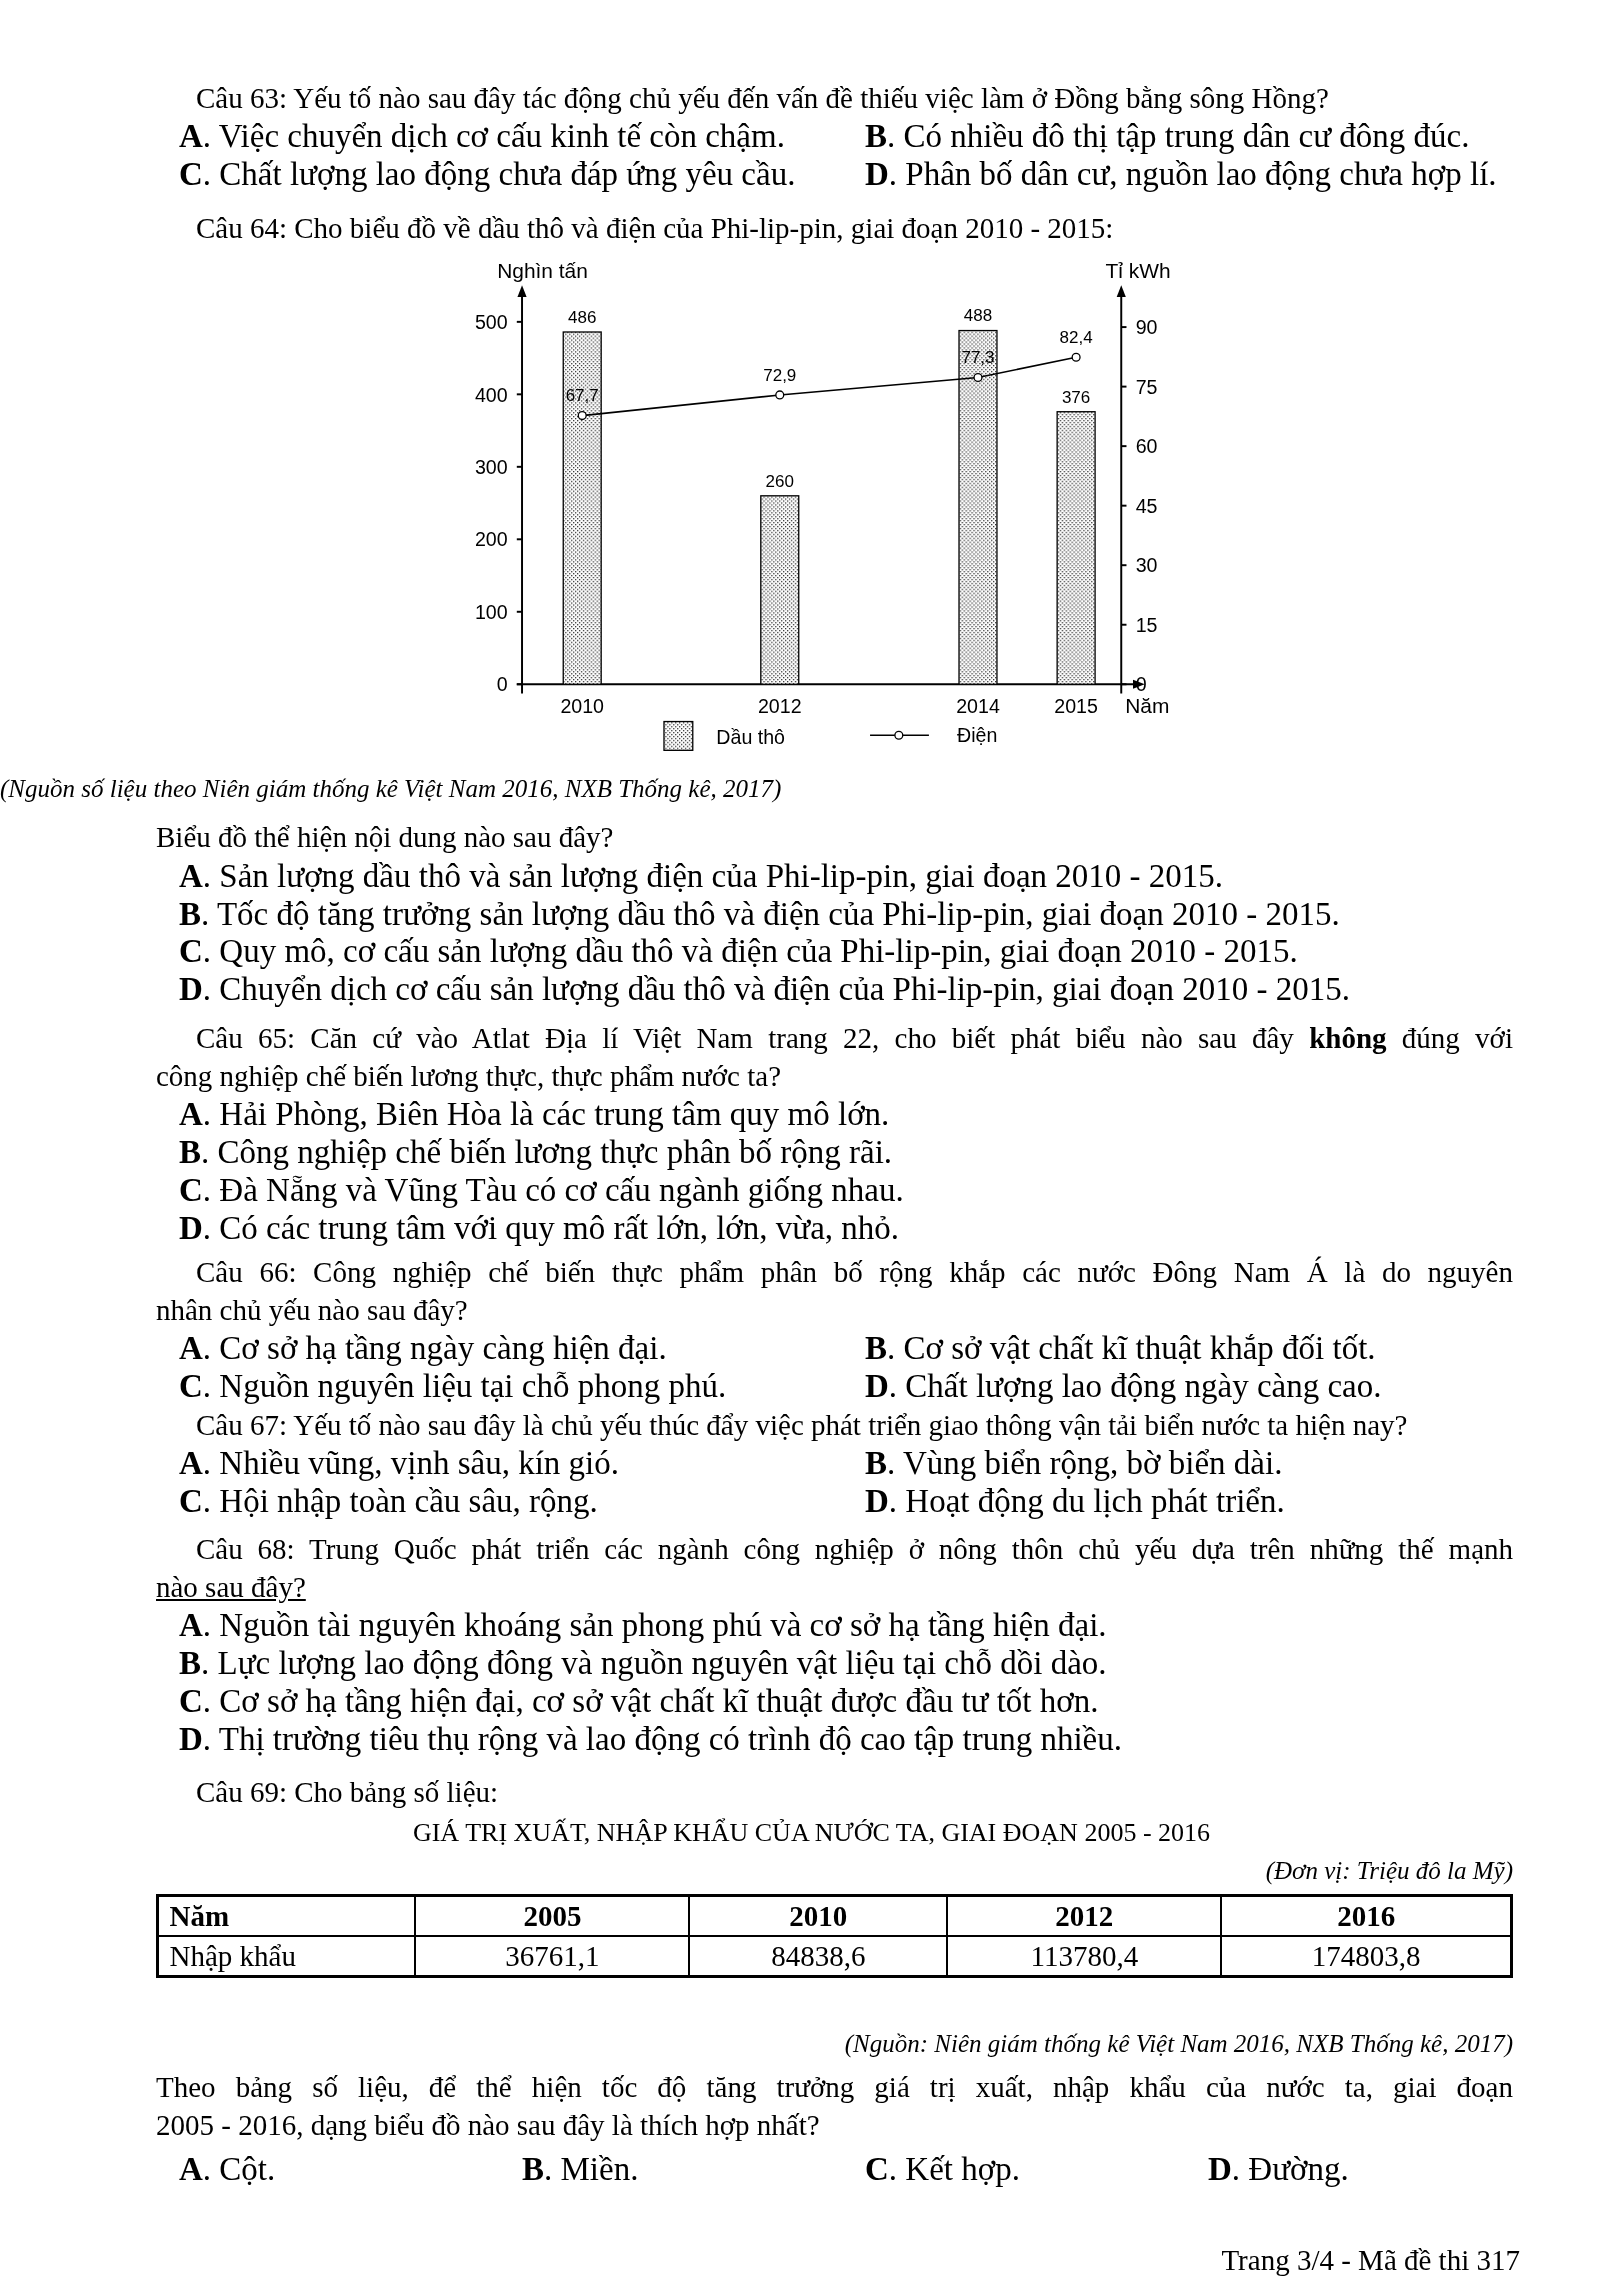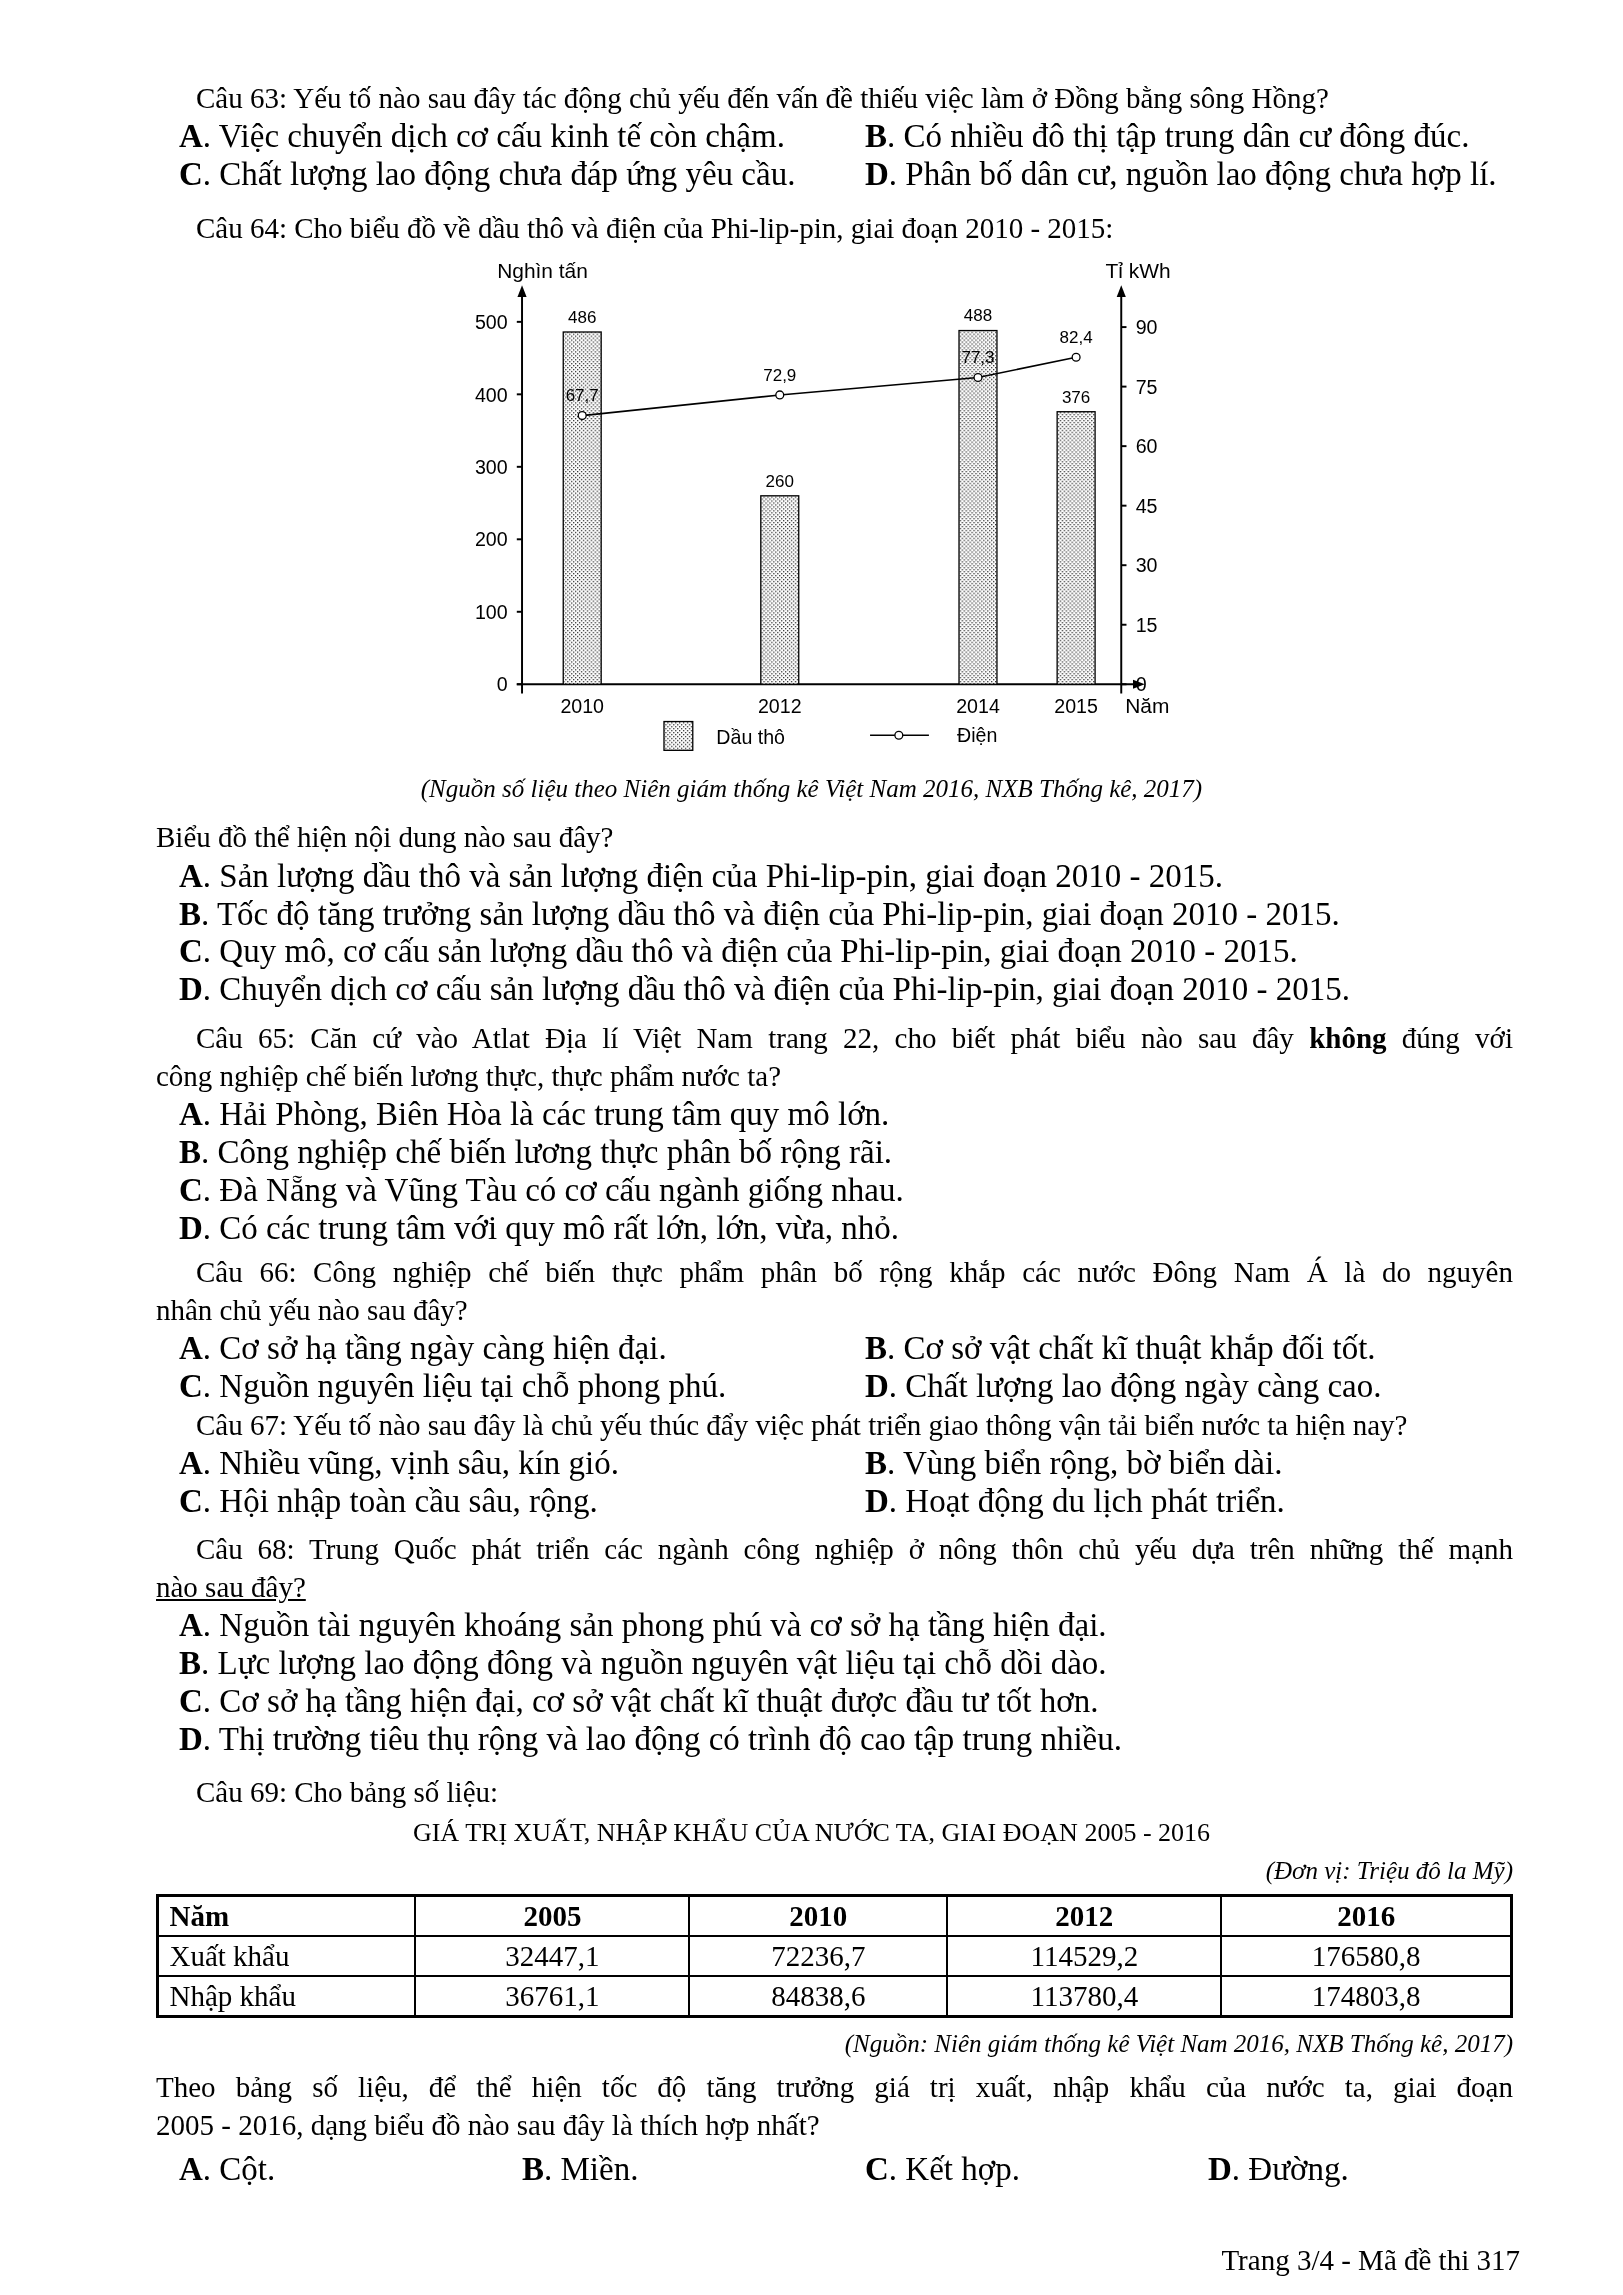--- a/index.html
+++ b/index.html
@@ -111,21 +111,21 @@
     </g>
   <g id="chart-legend">
       <rect x="1015" y="1103" width="44" height="44" fill="url(#dots)" stroke="#000" stroke-width="2"></rect>
       <text x="1095" y="1138" font-size="30" text-anchor="start">Dầu thô</text>
       <line x1="1330" y1="1124" x2="1420" y2="1124" stroke="#000" stroke-width="2.5"></line>
       <circle cx="1374" cy="1124" r="6" fill="#fff" stroke="#000" stroke-width="2"></circle>
       <text x="1463" y="1135" font-size="30" text-anchor="start">Điện</text>
     </g>
 </svg>
 
-<div class="caption" style="left:0; width:1623px; text-align:center; top:775px;">(Nguồn số liệu theo Niên giám thống kê Việt Nam 2016, NXB Thống kê, 2017)</div>
+<div class="caption" style="left:0; width:1623px; top:775px;">(Nguồn số liệu theo Niên giám thống kê Việt Nam 2016, NXB Thống kê, 2017)</div>
 <div class="line" style="top:818px;">Biểu đồ thể hiện nội dung nào sau đây?</div>
 <div class="opt" style="left:179px; top:857px;"><b>A</b><span>. Sản lượng dầu thô và sản lượng điện của Phi-lip-pin, giai đoạn 2010 - 2015.</span></div>
 <div class="opt" style="left:179px; top:895px;"><b>B</b><span>. Tốc độ tăng trưởng sản lượng dầu thô và điện của Phi-lip-pin, giai đoạn 2010 - 2015.</span></div>
 <div class="opt" style="left:179px; top:932px;"><b>C</b><span>. Quy mô, cơ cấu sản lượng dầu thô và điện của Phi-lip-pin, giai đoạn 2010 - 2015.</span></div>
 <div class="opt" style="left:179px; top:970px;"><b>D</b><span>. Chuyển dịch cơ cấu sản lượng dầu thô và điện của Phi-lip-pin, giai đoạn 2010 - 2015.</span></div>
 
 <div class="line just" style="top:1019px;">
   <span class="q-label">Câu 65:</span><span> Căn cứ vào Atlat Địa lí Việt Nam trang 22, cho biết phát biểu nào sau đây </span><b>không</b><span> đúng với</span>
 </div>
 <div class="line" style="top:1057px;">công nghiệp chế biến lương thực, thực phẩm nước ta?</div>
@@ -171,27 +171,20 @@
     <tr>
       <th class="first" style="width:16%;">Năm</th>
       <th style="width:17%;">2005</th>
       <th style="width:16%;">2010</th>
       <th style="width:17%;">2012</th>
       <th style="width:18%;">2016</th>
     </tr>
   </thead>
   <tbody>
     <tr>
-      <td class="first">Xuất khẩu</td>
-      <td>32447,1</td>
-      <td>72236,7</td>
-      <td>114529,2</td>
-      <td>176580,8</td>
-    </tr>
-    <tr>
       <td class="first">Nhập khẩu</td>
       <td>36761,1</td>
       <td>84838,6</td>
       <td>113780,4</td>
       <td>174803,8</td>
     </tr>
   </tbody>
 </table>
 
 <div class="caption" style="right:110px; top:2030px;">(Nguồn: Niên giám thống kê Việt Nam 2016, NXB Thống kê, 2017)</div>

